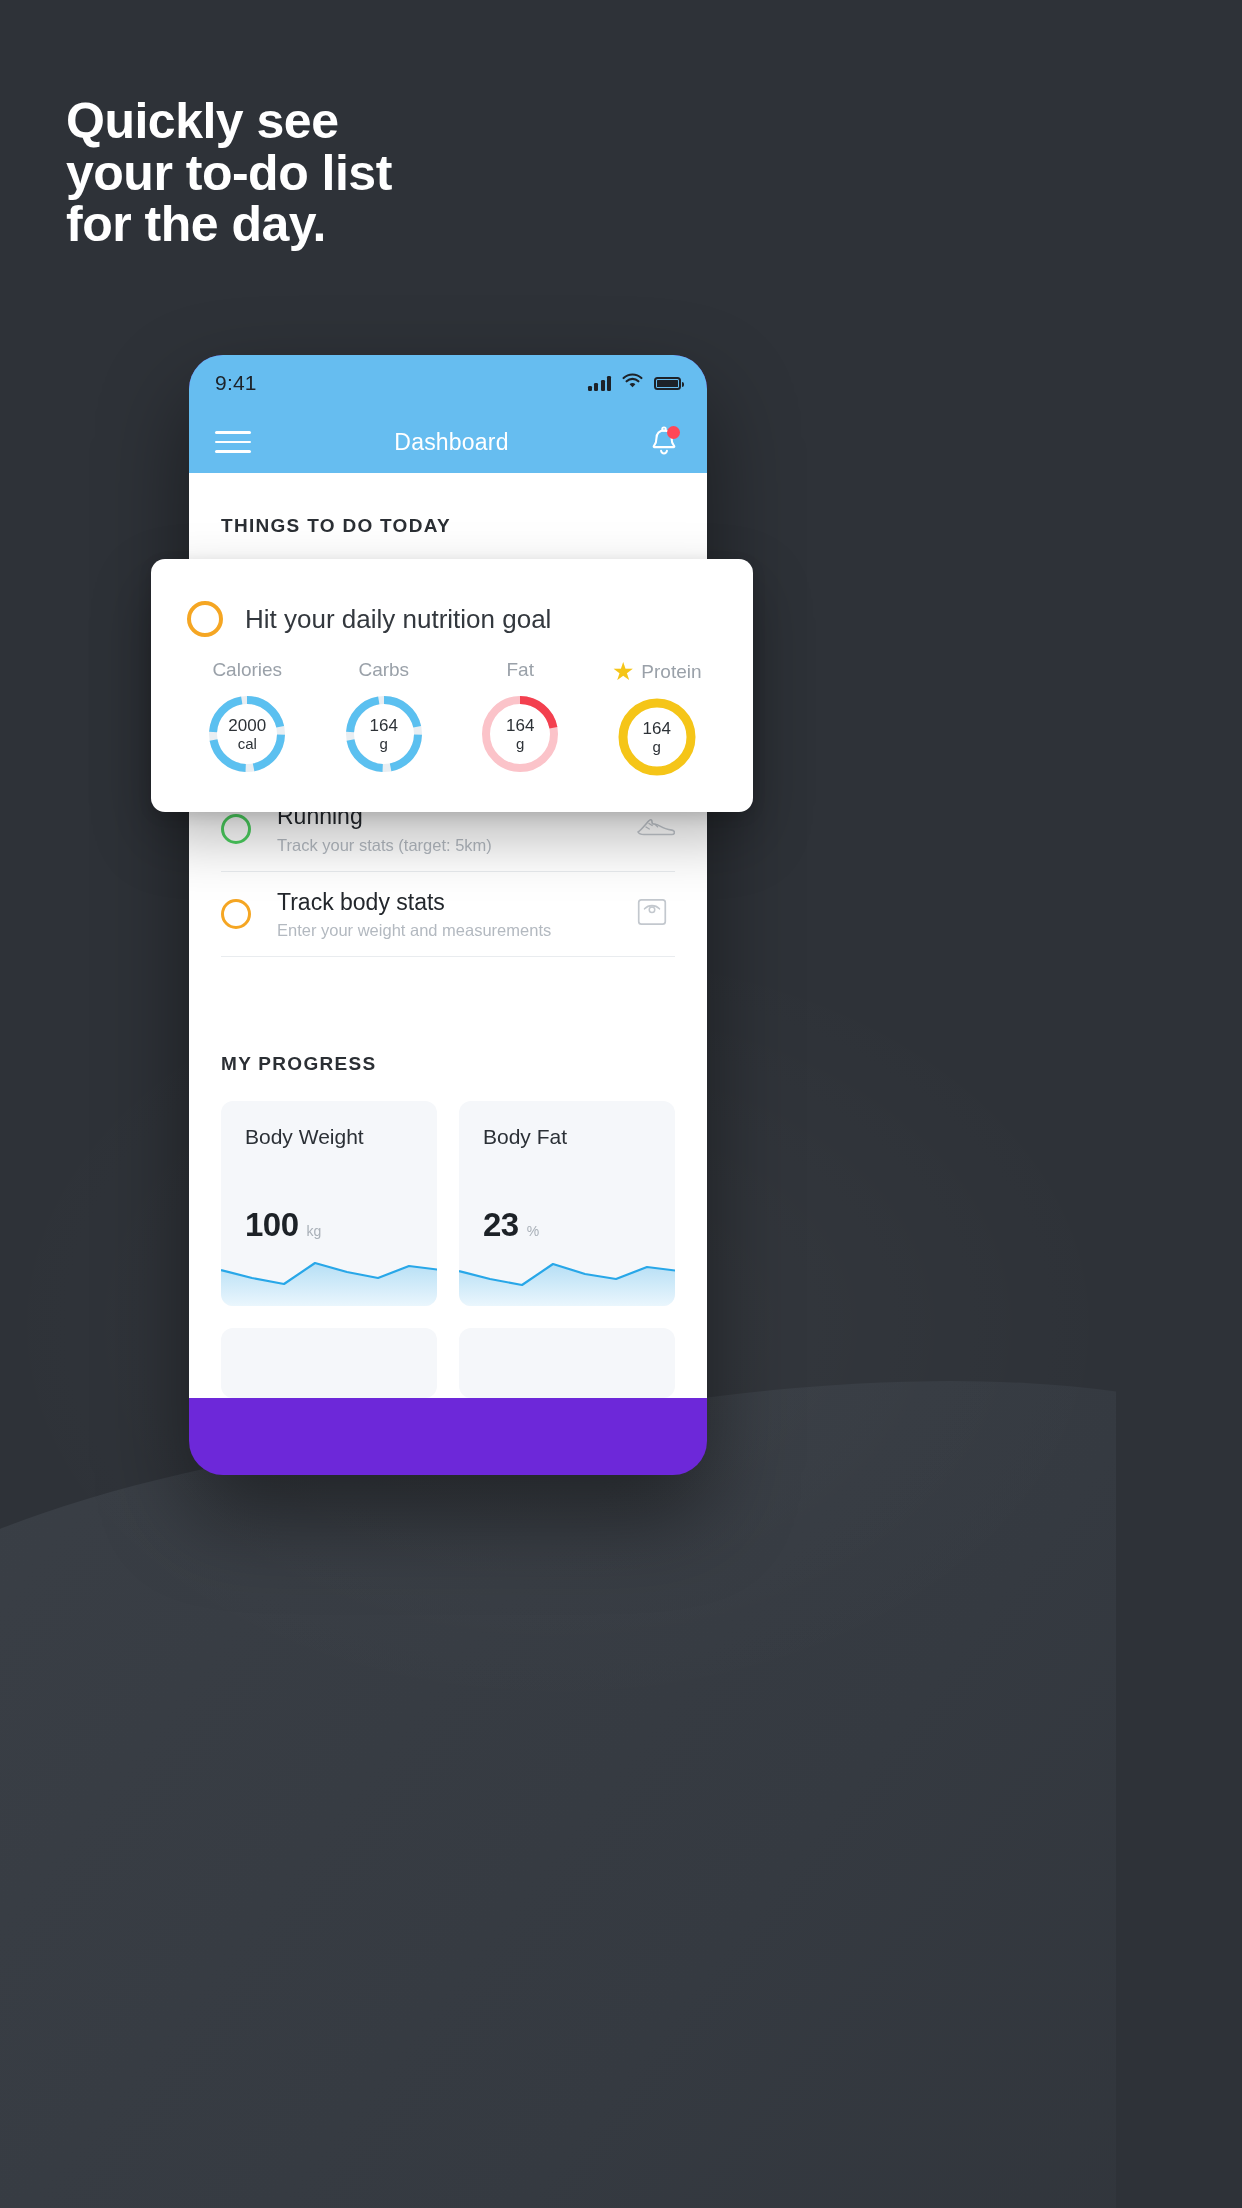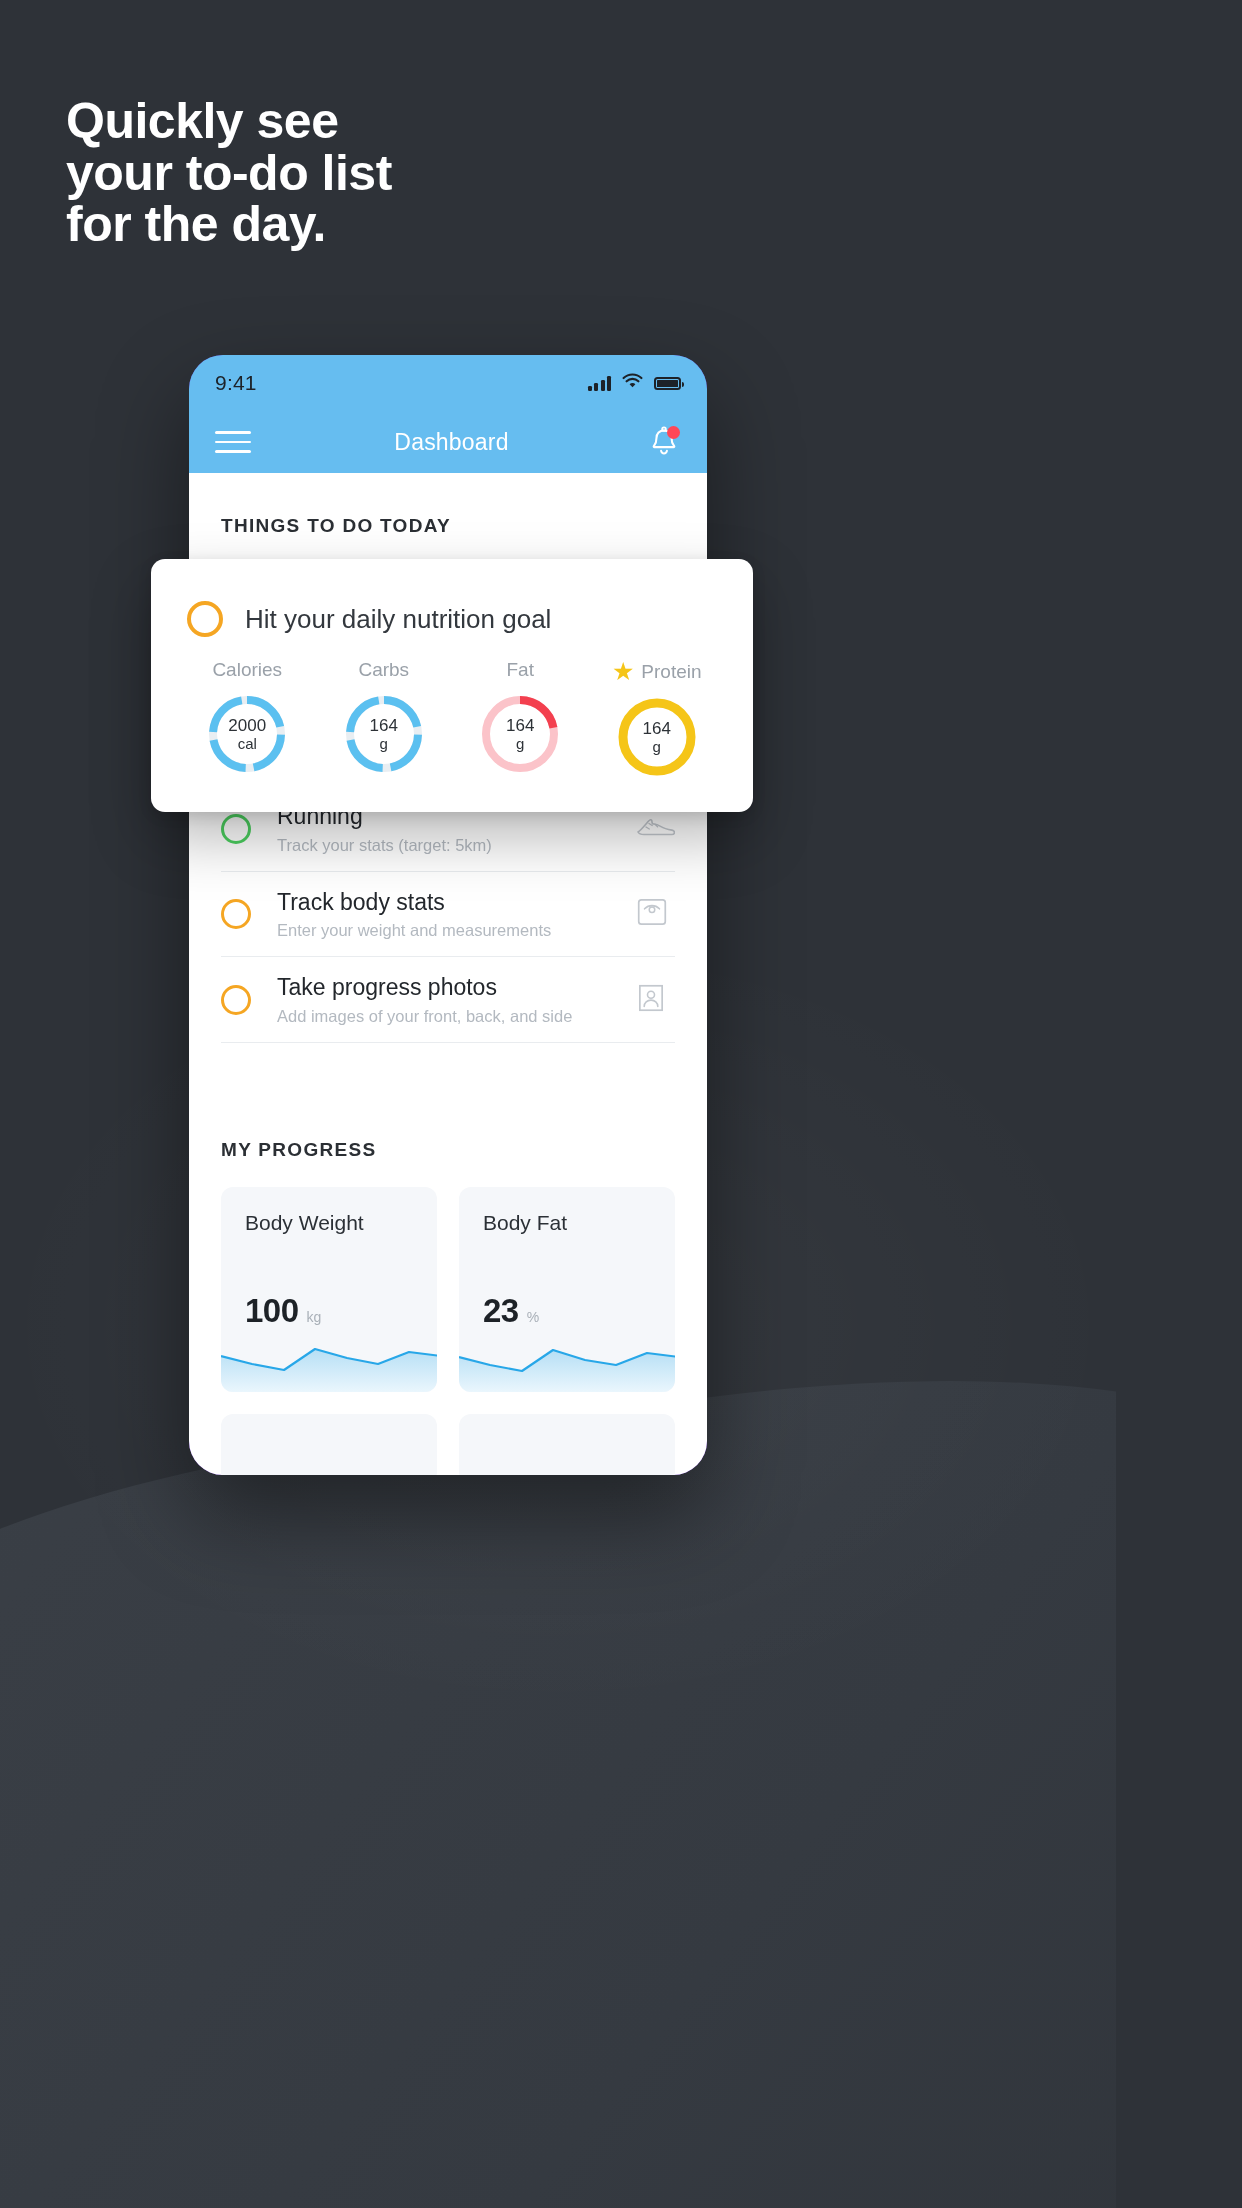--- a/index.html
+++ b/index.html
@@ -245,34 +245,20 @@
           </span>
           <span class="todo-ico">
             <svg width="34" height="34" viewBox="0 0 32 32" fill="none">
               <rect x="3.5" y="4.5" width="25" height="23" rx="2.5" stroke="#c3c8ce" stroke-width="1.6"></rect>
               <path d="M9 13c1.9-2 4.3-3 7-3s5.1 1 7 3" stroke="#c3c8ce" stroke-width="1.5" stroke-linecap="round"></path>
               <circle cx="16" cy="13.8" r="2.6" stroke="#c3c8ce" stroke-width="1.4"></circle>
             </svg>
           </span>
         </div>
 
-        <div class="todo">
-          <span class="ring"></span>
-          <span class="todo-txt">
-            <span class="todo-title">Take progress photos</span>
-            <span class="todo-sub" style="display:block">Add images of your front, back, and side</span>
-          </span>
-          <span class="todo-ico">
-            <svg width="32" height="34" viewBox="0 0 30 32" fill="none">
-              <rect x="4.5" y="4.5" width="21" height="23" stroke="#c3c8ce" stroke-width="1.6"></rect>
-              <circle cx="15" cy="13" r="3.3" stroke="#c3c8ce" stroke-width="1.5"></circle>
-              <path d="M8.6 24c0-3.6 2.9-6 6.4-6s6.4 2.4 6.4 6" stroke="#c3c8ce" stroke-width="1.5" stroke-linecap="round"></path>
-            </svg>
-          </span>
-        </div>
 
       </div>
 
       <div class="progress-wrap">
         <div style="font-size:19px;font-weight:700;letter-spacing:1.3px;color:#2b2f34;">MY PROGRESS</div>
 
         <div class="cards">
 
           <div class="pcard">
             <div class="pcard-title">Body Weight</div>

